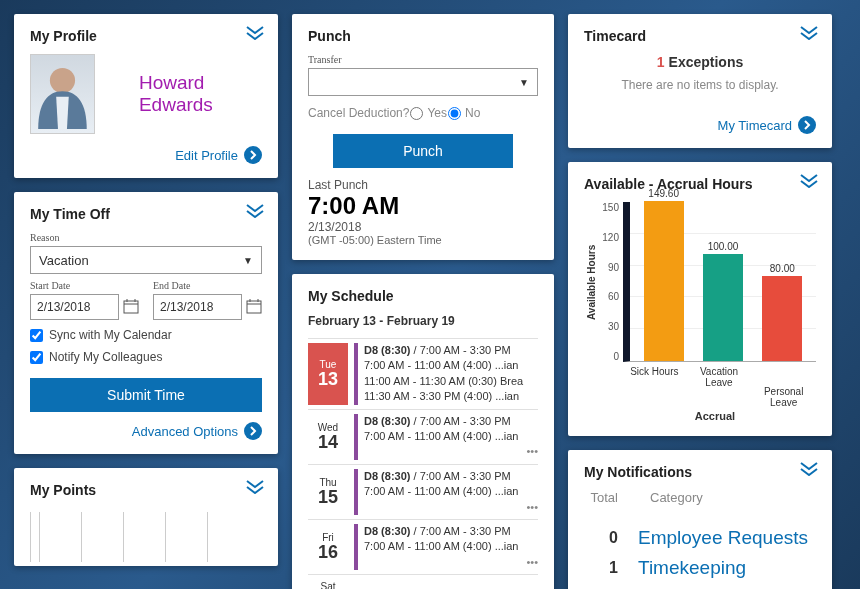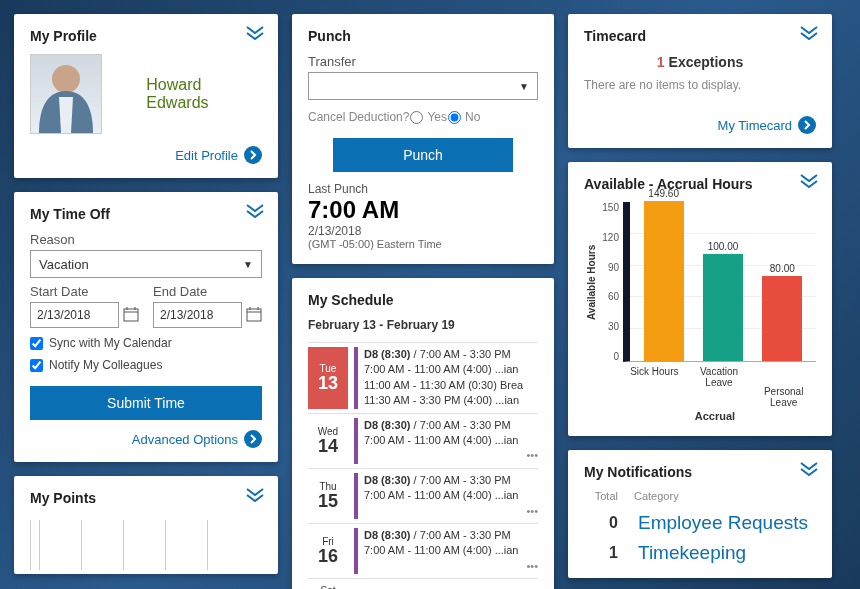--- a/index.html
+++ b/index.html
@@ -41,33 +41,33 @@
   .chevrons svg { display:block; }
   .profile-body { display:flex; gap:12px; align-items:center; margin-bottom:12px;}
   .avatar {
     width: 76px; height: 80px;
     background: linear-gradient(180deg,#d0d8e0 0%, #e8eef4 100%);
     border:1px solid #ccc;
     display:flex; align-items:flex-end; justify-content:center;
     overflow:hidden;
   }
   .avatar svg { width: 70px; height: 78px; }
-  .profile-name { font-size:16px; color:#4d7c0f;margin-left:32px; }
+  .profile-name { font-size:19px; color:#a21caf;margin-left:32px; }
   .card-footer { text-align:right; }
   .link-btn {
     color:#0b6fb3; font-size:13px; cursor:pointer;
     display:inline-flex; align-items:center; gap:6px;
   }
   .circle-btn {
     width:18px; height:18px; border-radius:50%;
     background:#0b6fb3; display:inline-flex;
     align-items:center; justify-content:center;
   }
   .circle-btn svg { width:10px; height:10px; }
-  .form-label { font-size:13px; color:#555; margin: 6px 0 3px; }
+  .form-label { font-size:10px; color:#555; margin: 6px 0 3px; font-family: Liberation Serif, serif; }
   .select, .text-input {
     width:100%; height:28px; border:1px solid #999;
     padding:0 8px; font-size:13px; background:#fff;
     display:flex; align-items:center; justify-content:space-between;
   }
   .select .caret { font-size:10px; }
   .date-row { display:flex; gap:14px; }
   .date-col { flex:1; }
   .date-input-wrap { display:flex; align-items:center; gap:4px; }
   .date-input { flex:1; height:26px; border:1px solid #999; padding:0 6px; font-size:12px; display:flex; align-items:center;}
@@ -93,37 +93,37 @@
   .sched-date.active { background:#d9534f; color:#fff; }
   .sched-day { font-size:10px; }
   .sched-num { font-size:18px; font-weight:bold; line-height:1; }
   .sched-bar { width:4px; background:#8a4a9c; margin:0 6px; }
   .sched-lines { flex:1; font-size:11px; color:#333; line-height:1.4; overflow:hidden;}
   .sched-line { white-space:nowrap; overflow:hidden; }
   .sched-bold { font-weight:bold; }
   .dots { color:#888; float:right; }
   .exc-count { text-align:center; font-size:14px; font-weight:bold; margin:6px 0;}
   .exc-count .num { color:#d9534f; margin-right:4px;}
-  .empty-text { color:#888; font-size:12px; margin:8px 0 24px;}
+  .empty-text { text-align:center; color:#888; font-size:12px; margin:8px 0 24px;}
   .chart-wrap { display:flex; margin-top:4px;}
   .y-axis-label {
     font-size:10px; font-weight:bold; writing-mode:vertical-rl;
     transform:rotate(180deg); text-align:center; padding:0 2px;
   }
   .y-ticks { display:flex; flex-direction:column; justify-content:space-between;
     height:160px; font-size:10px; color:#555; text-align:right; padding-right:4px; width:24px;}
   .plot { flex:1; position:relative; height:160px; border-left:7px solid #0f172a; border-bottom:1px solid #aaa;
     display:flex; align-items:flex-end; justify-content:space-around; padding:0 4px;}
   .grid-line { position:absolute; left:0; right:0; border-top:1px solid #eee; }
   .bar-group { display:flex; flex-direction:column; align-items:center; width:50px; position:relative; z-index:2;}
   .bar-val { font-size:10px; margin-bottom:2px; }
   .bar { width:40px; }
   .x-labels { display:flex; justify-content:space-around; font-size:10px; text-align:center; padding:4px 0 0 38px;}
   .x-axis-title { text-align:center; font-size:11px; font-weight:bold; margin-top:2px; padding-left:30px;}
-  .notif-head { display:flex; gap:16px; font-size:11px; color:#888; padding:0 4px; margin-bottom:6px;}
+  .notif-head { display:flex; gap:32px; font-size:13px; color:#888; padding:0 4px; margin-bottom:18px;}
   .notif-row { display:flex; align-items:center; gap:20px; padding:4px;}
   .notif-row .n { width:30px; text-align:right; font-size:16px; font-weight:bold;}
   .notif-row .cat { color:#0b6fb3; font-size:19px;}
   .points-chart { display:flex; height:50px; border-left:1px solid #ccc; align-items:stretch; margin-top:14px; gap:12px; padding-left:8px;}
   .points-chart div { border-left:1px solid #ccc; width:30px;}
 </style>
 </head>
 <body>
 
 <div class="grid">

